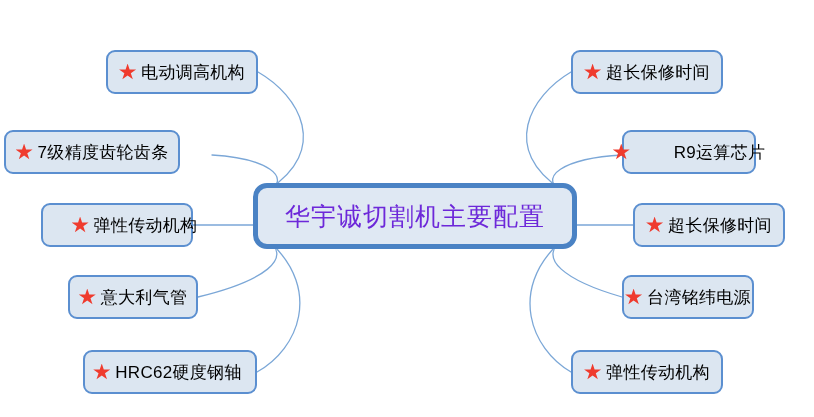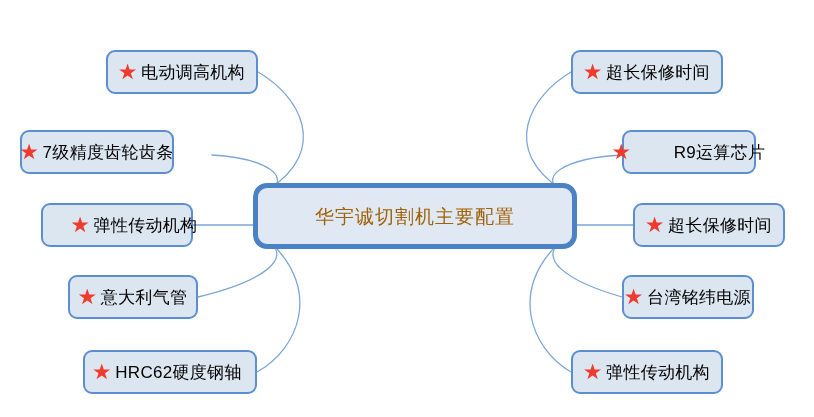--- a/index.html
+++ b/index.html
@@ -45,22 +45,22 @@
     letter-spacing: 0.3px;
     line-height: 1;
   }
   .node-center {
     border-width: 5px;
     border-color: #4a82c4;
     border-radius: 14px;
     background: #dfe8f3;
   }
   .center-label {
-    font-size: 19px;
-    color: #a16207;
+    font-size: 25px;
+    color: #6d28d9;
     font-family: "DejaVu Sans", "Liberation Sans", sans-serif;
     letter-spacing: 1px;
     line-height: 1;
   }
   .star {
     display: inline-block;
     width: 17px;
     height: 17px;
     flex: 0 0 auto;
     background: #ef3b2e;
@@ -87,21 +87,21 @@
 
   <div class="node node-center" id="center-node" style="left: 253px; top: 183px; width: 324px; height: 66px;">
     <span class="center-label">华宇诚切割机主要配置</span>
   </div>
 
   <div id="leaf-container">
       <div class="node node-leaf" style="left: 106px; top: 50px; width: 152px;">
         <span class="star"></span>
         <span class="leaf-label">电动调高机构</span>
       </div>
-      <div class="node node-leaf" style="left: 20px; top: 130px; width: 154px;">
+      <div class="node node-leaf" style="left: 4px; top: 130px; width: 176px;">
         <span class="star"></span>
         <span class="leaf-label">7级精度齿轮齿条</span>
       </div>
       <div class="node node-leaf" style="left: 41px; top: 203px; width: 152px; padding-left: 47px;">
         <span class="star"></span>
         <span class="leaf-label">弹性传动机构</span>
       </div>
       <div class="node node-leaf" style="left: 68px; top: 275px; width: 130px;">
         <span class="star"></span>
         <span class="leaf-label">意大利气管</span>

